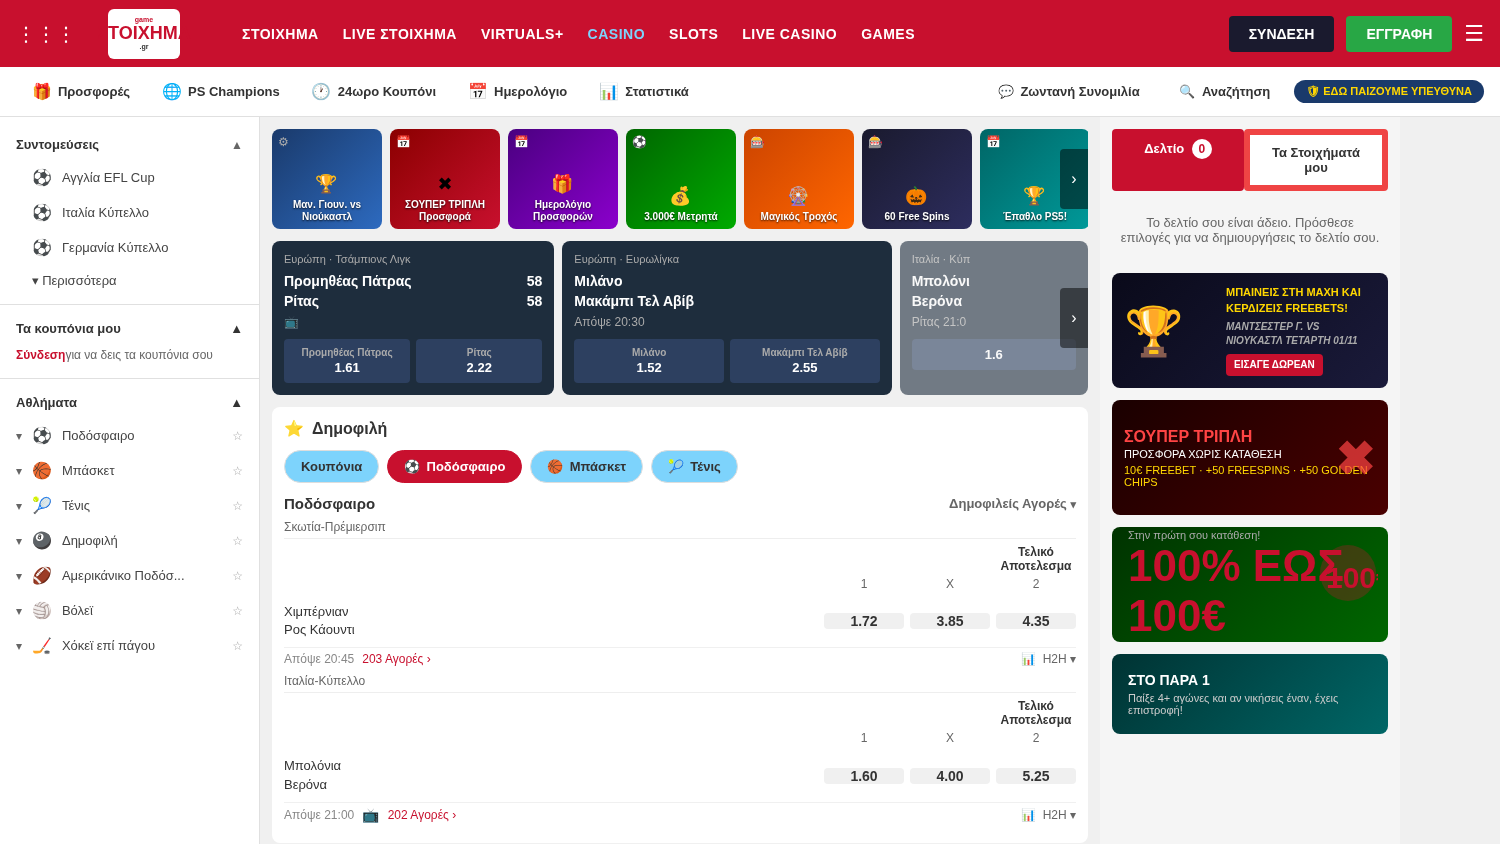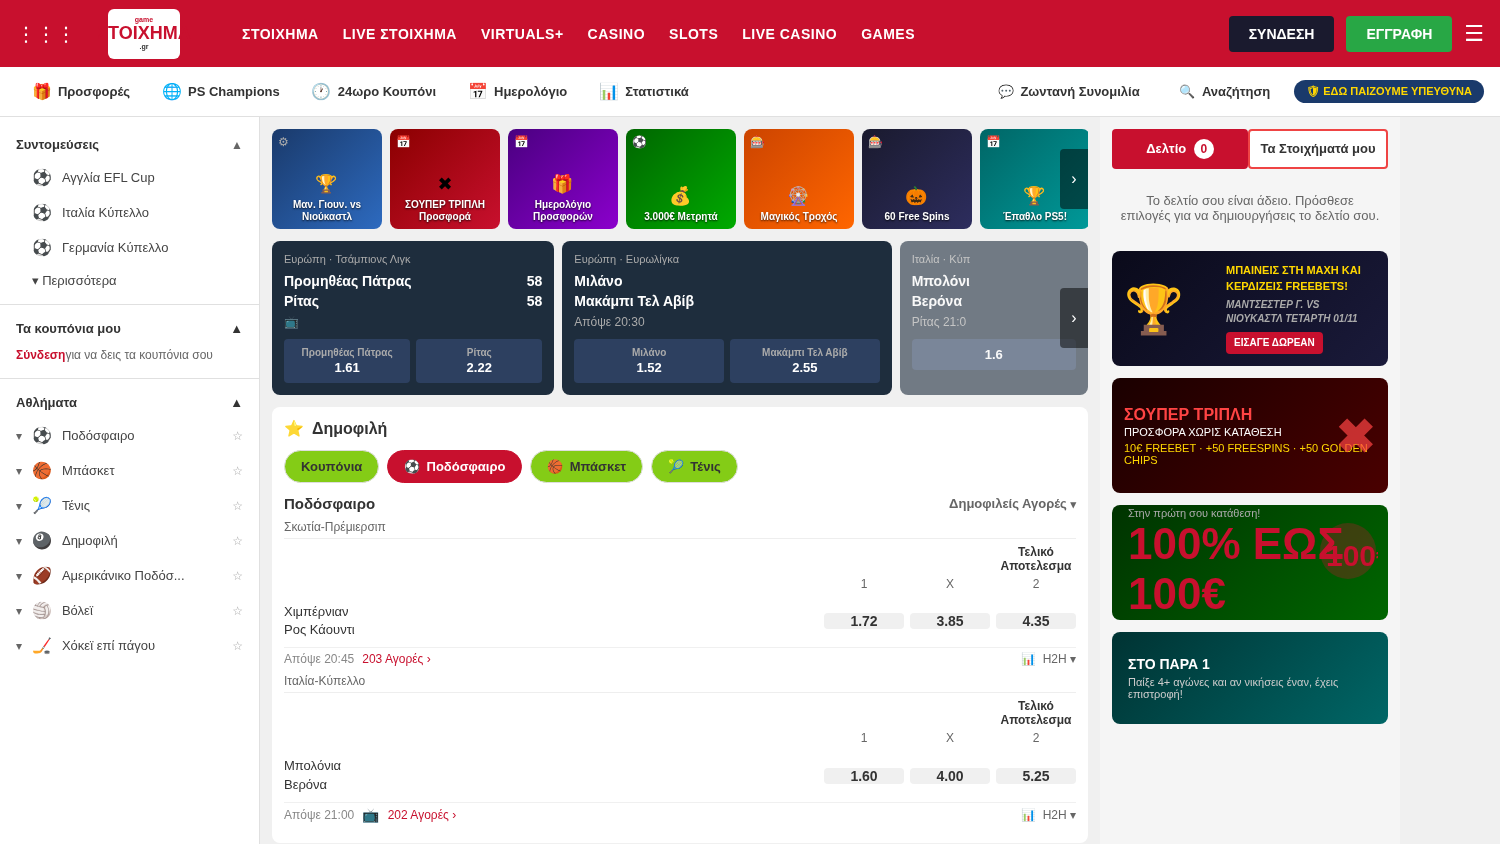--- a/index.html
+++ b/index.html
@@ -32,21 +32,21 @@
 
     .grid-icon { color: #fff; font-size: 20px; margin-right: 8px; cursor: pointer; }
 
     .nav-links { display: flex; gap: 24px; flex: 1; }
     .nav-link {
       color: #fff; text-decoration: none; font-size: 14px; font-weight: 700;
       letter-spacing: 0.5px; cursor: pointer;
       padding: 4px 0;
       white-space: nowrap;
     }
-    .nav-link.casino-active { color: #ffffff; }
+    .nav-link.casino-active { color: #7dd3fc; }
 
     .nav-right { display: flex; align-items: center; gap: 12px; }
     .btn-login {
       background: #1a1a2e; color: #fff; border: none; border-radius: 4px;
       padding: 10px 20px; font-size: 14px; font-weight: 700; cursor: pointer; white-space: nowrap;
     }
     .btn-register {
       background: #28a745; color: #fff; border: none; border-radius: 4px;
       padding: 10px 20px; font-size: 14px; font-weight: 700; cursor: pointer; white-space: nowrap;
     }
@@ -214,21 +214,21 @@
 
     
     .popular-section { background: #fff; border-radius: 8px; padding: 12px; }
     .popular-header { display: flex; align-items: center; gap: 8px; margin-bottom: 12px; }
     .popular-title { font-size: 16px; font-weight: 700; color: #333; }
     .popular-star { color: #f0a000; font-size: 16px; }
 
     .popular-tabs { display: flex; gap: 8px; margin-bottom: 12px; }
     .pop-tab {
       padding: 8px 16px; border-radius: 20px; font-size: 13px; font-weight: 600;
-      cursor: pointer; border: 1px solid #ddd; background: #84cc16; color: #333;
+      cursor: pointer; border: 1px solid #ddd; background: #7dd3fc; color: #333;
       display: flex; align-items: center; gap: 6px;
     }
     .pop-tab.active { background: #c8102e; color: #fff; border-color: #c8102e; }
 
     .sport-section-title { font-size: 15px; font-weight: 700; color: #333; margin-bottom: 8px; display: flex; justify-content: space-between; align-items: center; }
     .popular-markets-label { font-size: 13px; color: #666; cursor: pointer; }
     .popular-markets-label .chevron { font-size: 11px; }
 
     .league-label { font-size: 12px; color: #666; margin-bottom: 6px; padding-bottom: 4px; border-bottom: 1px solid #eee; }
 
@@ -261,21 +261,21 @@
       display: flex;
       flex-direction: column;
       gap: 12px;
     }
     .betslip-tabs { display: flex; gap: 0; margin-bottom: 8px; }
     .betslip-tab {
       flex: 1; padding: 10px; text-align: center; font-size: 13px; font-weight: 700;
       cursor: pointer; border-radius: 4px;
     }
     .betslip-tab.active { background: #c8102e; color: #fff; }
-    .betslip-tab.inactive { background: #fff; color: #333; border: 2px solid #ef4444; }
+    .betslip-tab.inactive { background: #fff; color: #333; border: 6px solid #ef4444; }
     .betslip-badge {
       display: inline-block; background: #fff; color: #c8102e;
       border-radius: 50%; width: 20px; height: 20px; line-height: 20px;
       text-align: center; font-size: 12px; margin-left: 4px;
     }
     .betslip-empty { font-size: 13px; color: #666; text-align: center; padding: 16px 8px; }
 
     .promo-banner {
       border-radius: 8px; overflow: hidden; cursor: pointer;
     }
@@ -722,21 +722,21 @@
         <div style="position:absolute; right:10px; top:50%; transform:translateY(-50%);">
           <svg width="60" height="80" viewBox="0 0 60 80">
             <circle cx="30" cy="30" r="28" fill="#c8102e" opacity="0.3"></circle>
             <text x="8" y="45" font-size="30" font-weight="900" fill="#c8102e">100€</text>
           </svg>
         </div>
       </div>
     </div>
 
     <div class="promo-banner">
-      <div class="promo-banner-inner banner-para1" style="height:92px; align-items:flex-start; flex-direction:column; justify-content:center; padding-left:16px;">
+      <div class="promo-banner-inner banner-para1" style="height:80px; align-items:flex-start; flex-direction:column; justify-content:center; padding-left:16px;">
         <div style="font-size:14px; font-weight:900; color:#fff;">ΣΤΟ ΠΑΡΑ 1</div>
         <div style="font-size:11px; color:#ccc; margin-top:4px;">Παίξε 4+ αγώνες και αν νικήσεις έναν, έχεις επιστροφή!</div>
       </div>
     </div>
 
   </aside>
 
 </div>
 
 </body></html>

